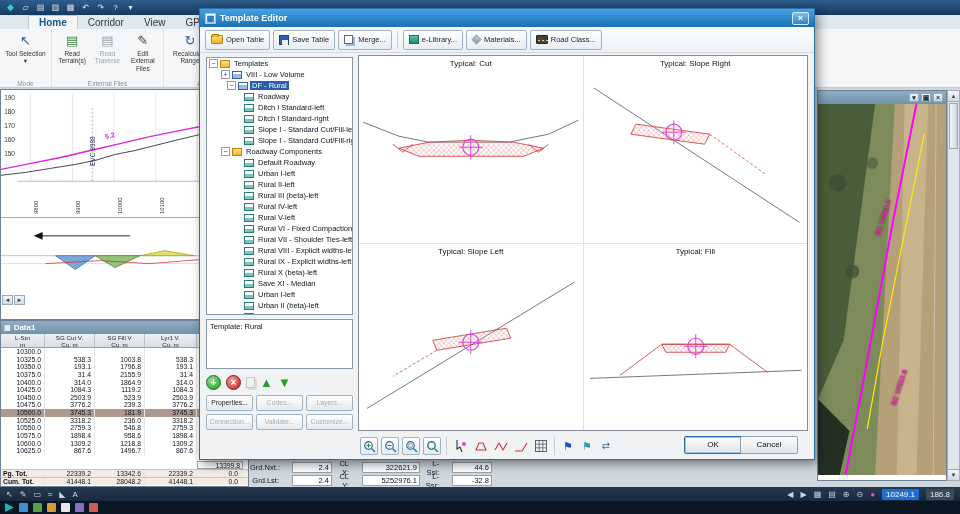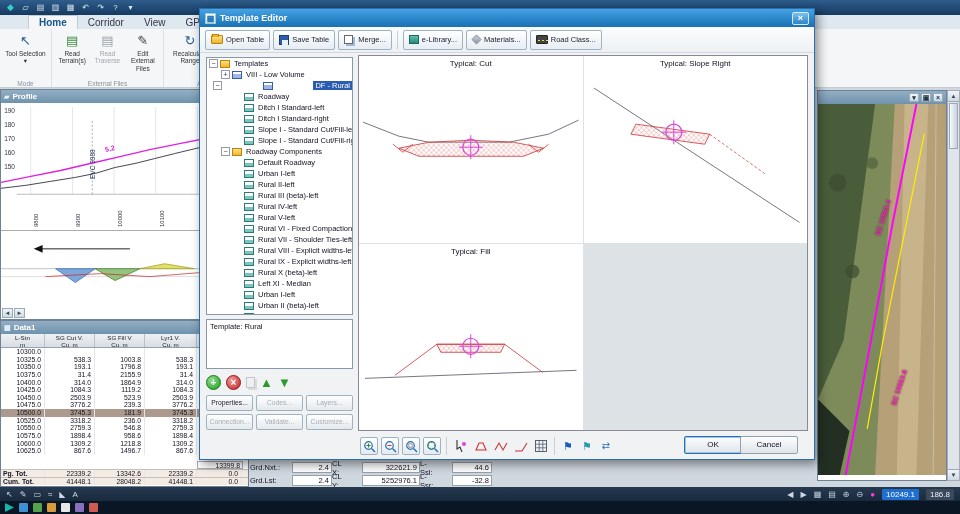--- a/index.html
+++ b/index.html
@@ -64,21 +64,21 @@
   .tcell { font-size:6.8px; line-height:7.6px; text-align:right; padding-right:3px; border-right:1px solid #e4e7ea; color:#112; }
   .footer-val-row { display:flex; height:8px; margin-top:6px; }
   .fval { margin-left:196px; width:46px; font-size:6.8px; line-height:8px; text-align:right; padding-right:2px;
     background:#fff; border:1px solid #aab; color:#112; }
   .totrow { display:flex; height:8px; background:#f3ece4; border-top:1px solid #c8c0b8; }
   .totrow .lab { text-align:left; padding-left:2px; font-weight:bold; }
 
   
   .statuspanel { position:absolute; left:250px; top:461px; width:330px; height:26px; font-size:7.5px; color:#112; }
   .srow { display:flex; height:13px; align-items:center; }
-  .slab { padding-right:13px; }
+  .slab { text-align:right; padding-right:13px; }
   .slab.w1{width:42px}.slab.w2{width:30px}.slab.w3{width:32px}
   .sval { background:#fff; border:1px solid #98a2ac; text-align:right; padding-right:2px; height:11px; line-height:10px; }
   .sval.v1{width:40px}.sval.v2{width:58px}.sval.v3{width:40px}
 
   
   .dialog { position:absolute; left:199px; top:8px; width:616px; height:452px; background:#f0f2f4;
     border:1px solid #2b6ea8; box-shadow:3px 4px 10px rgba(0,0,0,.45); }
   .dlg-title { height:18px; background:linear-gradient(#44a2e4,#1a71b4); color:#fff; font-size:9px; font-weight:bold;
     display:flex; align-items:center; gap:4px; padding:0 5px; }
   .dlg-icon { width:11px; height:11px; background:linear-gradient(#fff,#cfe4f4); border:1px solid #9cc;
@@ -228,29 +228,20 @@
       </div>
       <div class="rbtn">
         <span class="ric dark">▦</span>
         <span>Ass by R</span>
       </div>
       <div class="rgroup-label">Alignment</div>
     </div>
   </div>
 
   <div class="win" id="profile-win">
-    <div class="wtitle">
-      <span class="wicon">▰</span>
-      <span>Profile</span>
-      <span class="wctrls">
-        <span class="wc">▾</span>
-        <span class="wc">▣</span>
-        <span class="wc">×</span>
-      </span>
-    </div>
     <div class="chart">
       <svg viewBox="0 0 249 128" preserveAspectRatio="none">
         <line x1="30" y1="4" x2="30" y2="92" stroke="#e2e6ea" stroke-width="1"></line>
         <line x1="72" y1="4" x2="72" y2="92" stroke="#e2e6ea" stroke-width="1"></line>
         <line x1="114" y1="4" x2="114" y2="92" stroke="#e2e6ea" stroke-width="1"></line>
         <line x1="156" y1="4" x2="156" y2="92" stroke="#e2e6ea" stroke-width="1"></line>
         <line x1="198" y1="4" x2="198" y2="92" stroke="#e2e6ea" stroke-width="1"></line>
         <line x1="240" y1="4" x2="240" y2="92" stroke="#e2e6ea" stroke-width="1"></line>
         <line x1="16" y1="92" x2="249" y2="92" stroke="#aab" stroke-width="0.8"></line>
         <line x1="92" y1="18" x2="92" y2="92" stroke="#889" stroke-width="0.7" stroke-dasharray="2,2"></line>
@@ -529,21 +520,21 @@
         <div class="titem" style="padding-left: 2px;">
           <span class="expander">−</span>
           <span class="tree-icon folder"></span>
           <span class="tree-label">Templates</span>
         </div>
         <div class="titem" style="padding-left: 14px;">
           <span class="expander">+</span>
           <span class="tree-icon template"></span>
           <span class="tree-label">VIII - Low Volume</span>
         </div>
-        <div class="titem selected" style="padding-left: 6px; justify-content: space-between;">
+        <div class="titem selected" style="padding-left: 20px;">
           <span class="expander">−</span>
           <span class="tree-icon template"></span>
           <span class="tree-label">DF - Rural</span>
         </div>
         <div class="titem" style="padding-left: 26px;">
           <span class="expander hidden-exp"></span>
           <span class="tree-icon component"></span>
           <span class="tree-label">Roadway</span>
         </div>
         <div class="titem" style="padding-left: 26px; text-align: center;">
@@ -622,21 +613,21 @@
           <span class="tree-label">Rural IX - Explicit widths-left</span>
         </div>
         <div class="titem" style="padding-left: 26px;">
           <span class="expander hidden-exp"></span>
           <span class="tree-icon component"></span>
           <span class="tree-label">Rural X (beta)-left</span>
         </div>
         <div class="titem" style="padding-left: 26px;">
           <span class="expander hidden-exp"></span>
           <span class="tree-icon component"></span>
-          <span class="tree-label">Left XI - Median</span>
+          <span class="tree-label">Save XI - Median</span>
         </div>
         <div class="titem" style="padding-left: 26px;">
           <span class="expander hidden-exp"></span>
           <span class="tree-icon component"></span>
           <span class="tree-label">Urban I-left</span>
         </div>
         <div class="titem" style="padding-left: 26px;">
           <span class="expander hidden-exp"></span>
           <span class="tree-icon component"></span>
           <span class="tree-label">Urban II (beta)-left</span>
@@ -694,20 +685,36 @@
               <pattern id="hc2" width="5" height="5" patternUnits="userSpaceOnUse">
             <path d="M0,5 L5,0 M0,0 L5,5" stroke="#e89090" stroke-width="0.5"></path>
               </pattern>
             </defs>
           <line x1="10" y1="18" x2="216" y2="152" stroke="#667" stroke-width="0.9"></line>
           <path d="M52,54 L126,64 L121,74 L47,64 Z" fill="url(#hc2)" stroke="#cc3333" stroke-width="0.8"></path>
           <line x1="126" y1="64" x2="182" y2="104" stroke="#cc3333" stroke-width="0.7" stroke-dasharray="3,2"></line>
           <circle cx="90" cy="62" r="8" fill="none" stroke="#dd44dd" stroke-width="1.2"></circle>
           <line x1="78" y1="62" x2="102" y2="62" stroke="#dd44dd" stroke-width="1"></line>
           <line x1="90" y1="50" x2="90" y2="74" stroke="#dd44dd" stroke-width="1"></line>
+        </svg>
+      </div>
+      <div class="pane">
+        <div class="pane-label">Typical: Slope Left</div>
+        <svg viewBox="0 0 224 172" preserveAspectRatio="none">
+          <defs>
+              <pattern id="hc3" width="5" height="5" patternUnits="userSpaceOnUse">
+            <path d="M0,5 L5,0 M0,0 L5,5" stroke="#e89090" stroke-width="0.5"></path>
+              </pattern>
+            </defs>
+          <line x1="8" y1="150" x2="216" y2="24" stroke="#667" stroke-width="0.9"></line>
+          <path d="M78,92 L152,80 L148,70 L74,82 Z" fill="url(#hc3)" stroke="#cc3333" stroke-width="0.8"></path>
+          <line x1="78" y1="92" x2="34" y2="118" stroke="#cc3333" stroke-width="0.7" stroke-dasharray="3,2"></line>
+          <circle cx="112" cy="84" r="8" fill="none" stroke="#dd44dd" stroke-width="1.2"></circle>
+          <line x1="100" y1="84" x2="124" y2="84" stroke="#dd44dd" stroke-width="1"></line>
+          <line x1="112" y1="72" x2="112" y2="96" stroke="#dd44dd" stroke-width="1"></line>
         </svg>
       </div>
       <div class="pane">
         <div class="pane-label">Typical: Fill</div>
         <svg viewBox="0 0 224 172" preserveAspectRatio="none">
           <defs>
               <pattern id="hc4" width="5" height="5" patternUnits="userSpaceOnUse">
             <path d="M0,5 L5,0 M0,0 L5,5" stroke="#e89090" stroke-width="0.5"></path>
               </pattern>
             </defs>

